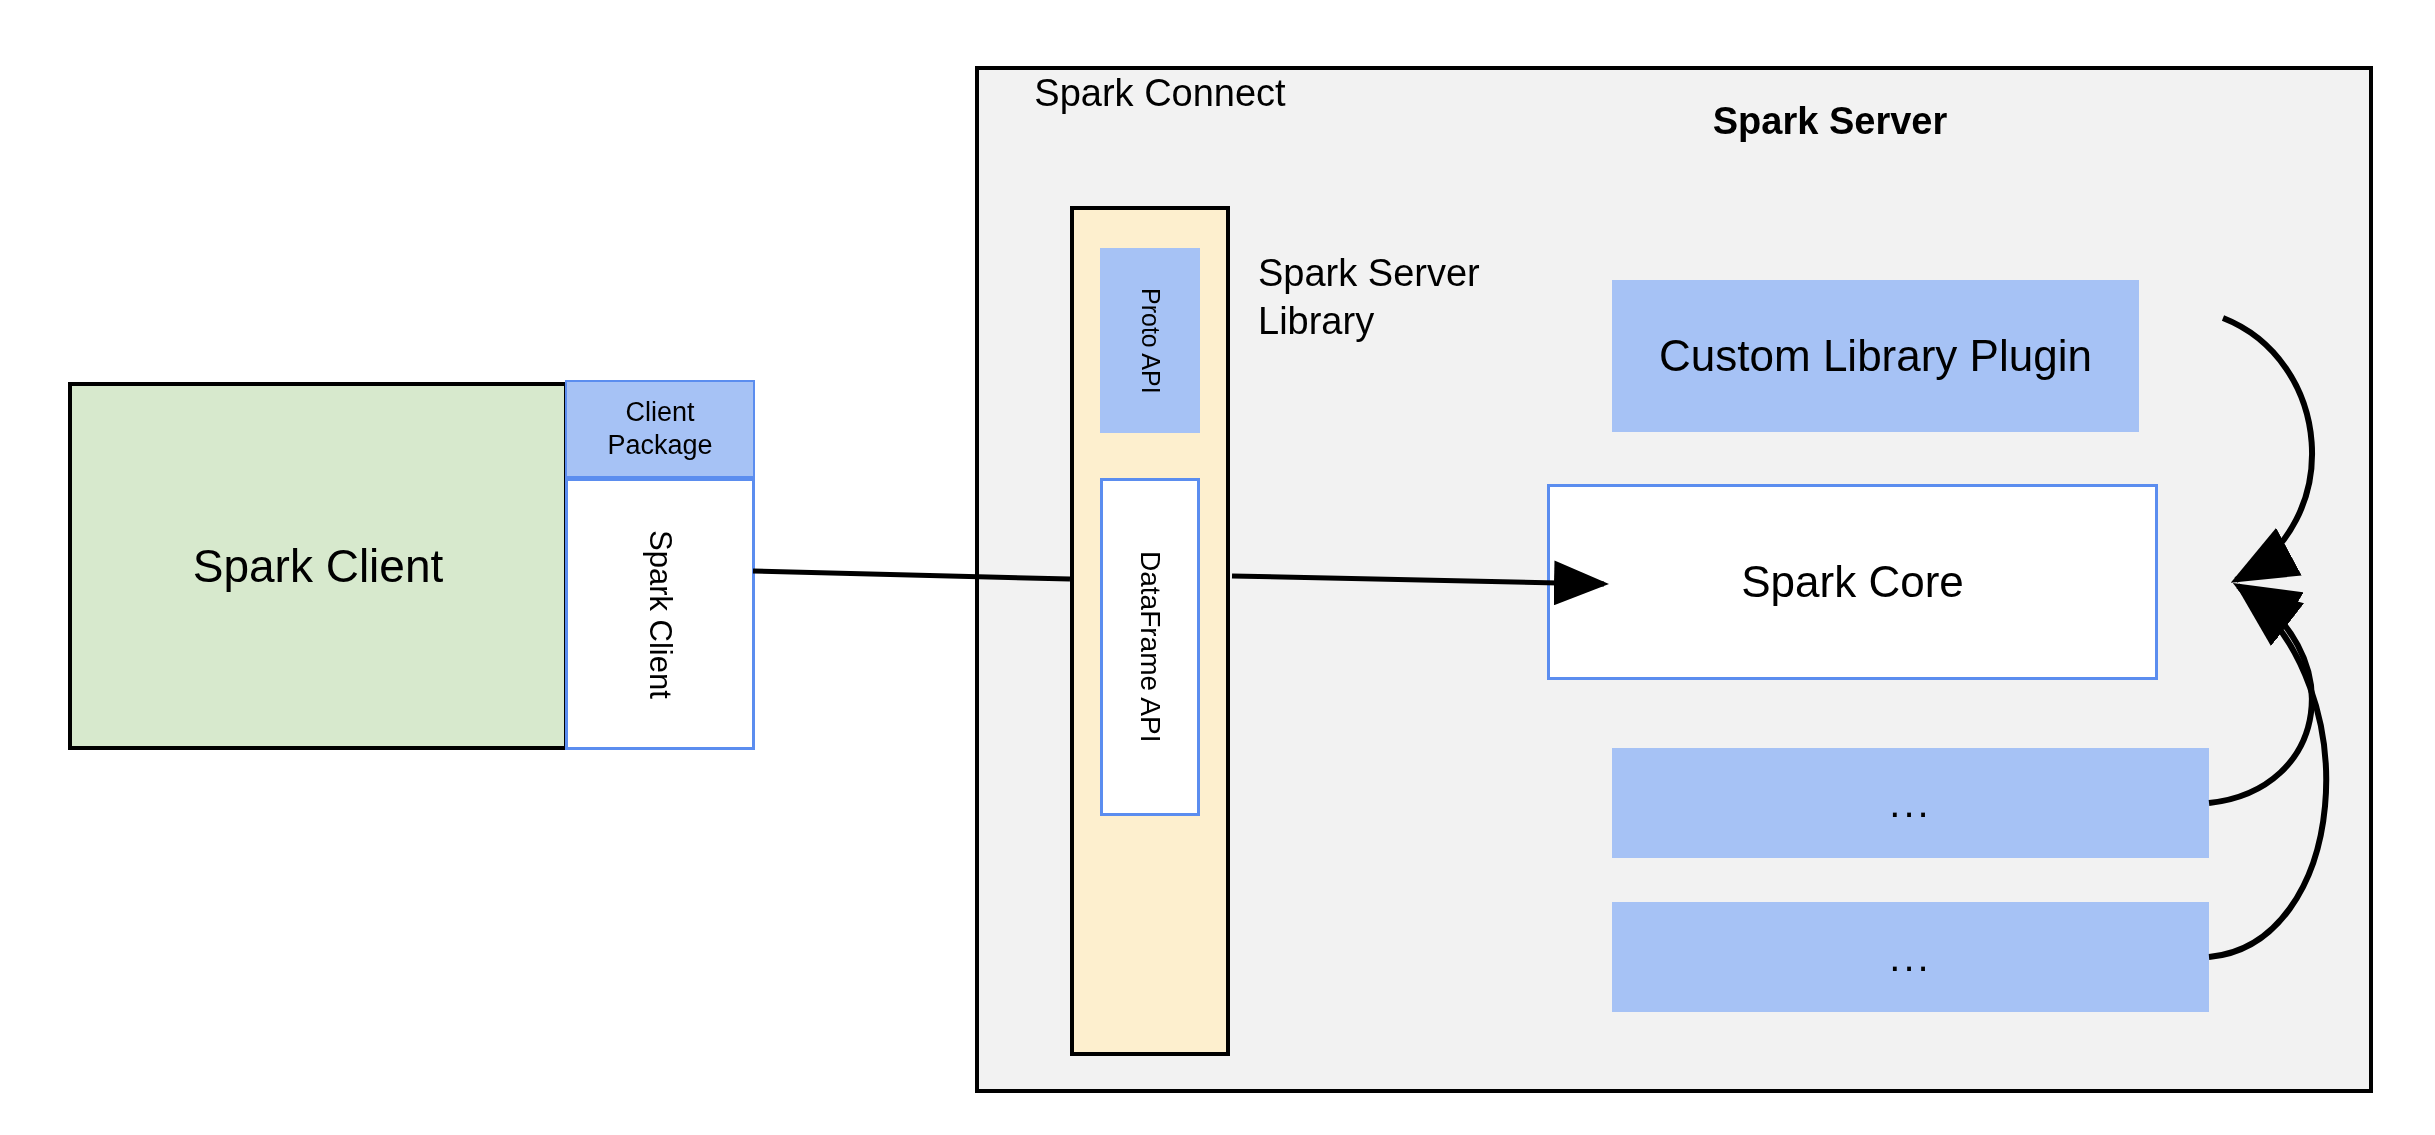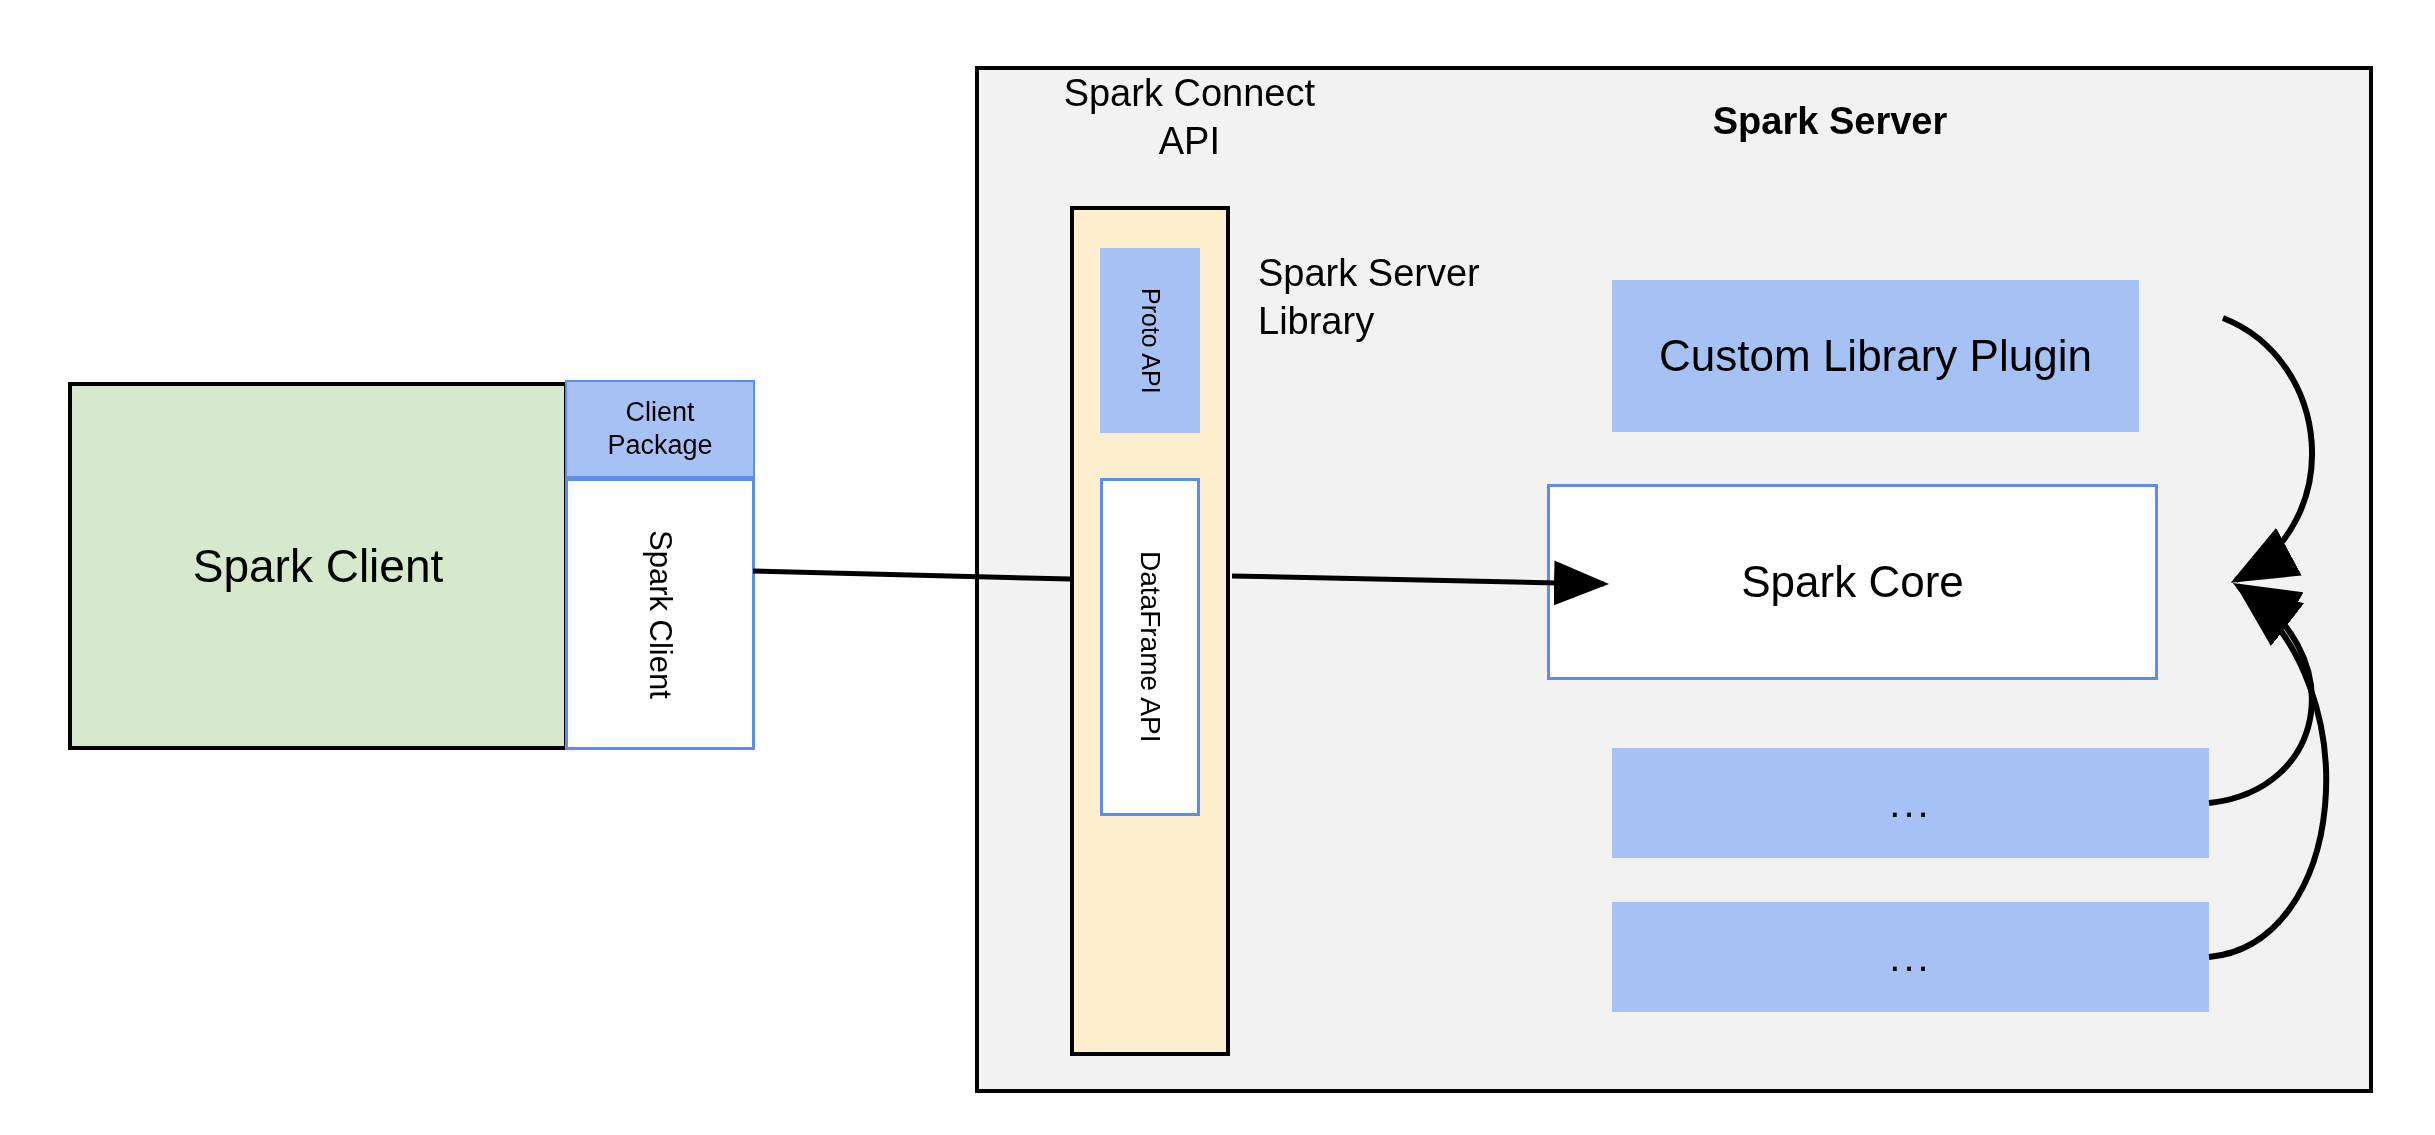--- a/index.html
+++ b/index.html
@@ -77,21 +77,20 @@
   }
 
   #spark-connect-api-label {
     left: 1005px;
     top: 70px;
     width: 310px;
     height: 90px;
     font-size: 38px;
     line-height: 1.25;
     align-items: flex-start;
-    justify-content: flex-end;
   }
 
   #spark-server-label {
     left: 1620px;
     top: 95px;
     width: 420px;
     height: 52px;
     font-size: 38px;
     font-weight: bold;
   }
@@ -199,21 +198,20 @@
 
 <div id="diagram">
 
   <div class="box" id="spark-server-panel"></div>
 
   <div class="box" id="spark-server-label">Spark Server</div>
 
   <div class="box" id="spark-connect-api-label">
     <div>
       <div>Spark Connect</div>
-      <div>API</div>
     </div>
   </div>
 
   <div class="box" id="spark-server-library-label">
     <div>
       <div>Spark Server</div>
       <div>Library</div>
     </div>
   </div>
 

